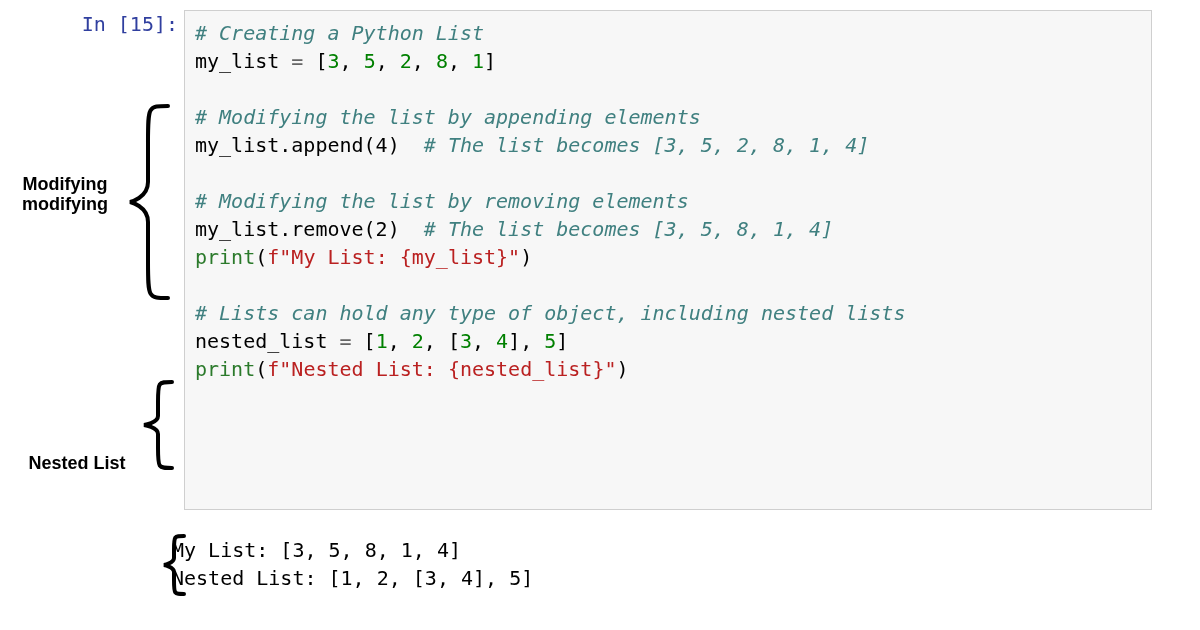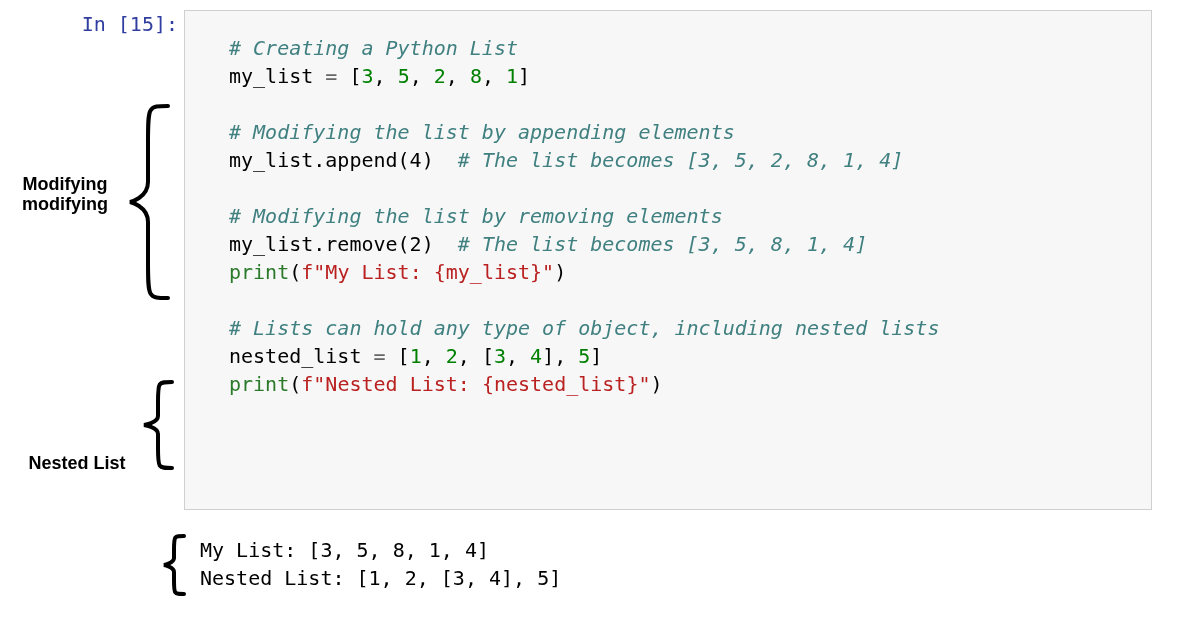--- a/index.html
+++ b/index.html
@@ -1,29 +1,29 @@
 <!DOCTYPE html>
 <html><head>
 <meta charset="utf-8">
 <style>
   html,body{margin:0;padding:0;background:#fff;}
   body{width:1200px;height:630px;font-family:Arial,Helvetica,sans-serif;}
   .stage{position:relative;width:1200px;height:461px;}
   .code-cell{position:absolute;left:184px;top:10px;width:968px;height:500px;background:#f7f7f7;border:1px solid #cfcfcf;box-sizing:border-box;}
   .prompt{position:absolute;left:66px;top:12px;width:112px;text-align:right;font-family:"Consolas",Menlo,"DejaVu Sans Mono",monospace;font-size:20px;color:#303F9F;}
   .prompt .in{color:#303F9F;}
-  .code{position:absolute;left:10px;top:23px;font-family:"Consolas",Menlo,"DejaVu Sans Mono",monospace;font-size:20px;line-height:28px;white-space:pre;color:#000;margin-left:34px;}
+  .code{position:absolute;left:10px;top:8px;font-family:"Consolas",Menlo,"DejaVu Sans Mono",monospace;font-size:20px;line-height:28px;white-space:pre;color:#000;}
   .c{color:#408080;font-style:italic;}  
   .n{color:#000;}
   .op{color:#666;}
   .num{color:#008000;}
   .p{color:#000;}
   .kw{color:#2b7a2b;}
   .str{color:#BA2121;}
-  .out-block{position:absolute;left:200px;top:536px;font-family:"Consolas",Menlo,"DejaVu Sans Mono",monospace;font-size:20px;line-height:28px;white-space:pre;color:#000;}
+  .out-block{position:absolute;left:172px;top:536px;font-family:"Consolas",Menlo,"DejaVu Sans Mono",monospace;font-size:20px;line-height:28px;white-space:pre;color:#000;}
   .annot{position:absolute;font-family:Arial,Helvetica,sans-serif;font-weight:700;color:#000;text-align:center;}
   .brace{position:absolute;pointer-events:none;}
   .brace svg{display:block;}
 </style>
 </head>
 <body>
 <div class="stage">
 
 <div class="prompt">
   <span class="in">In [15]:</span>

